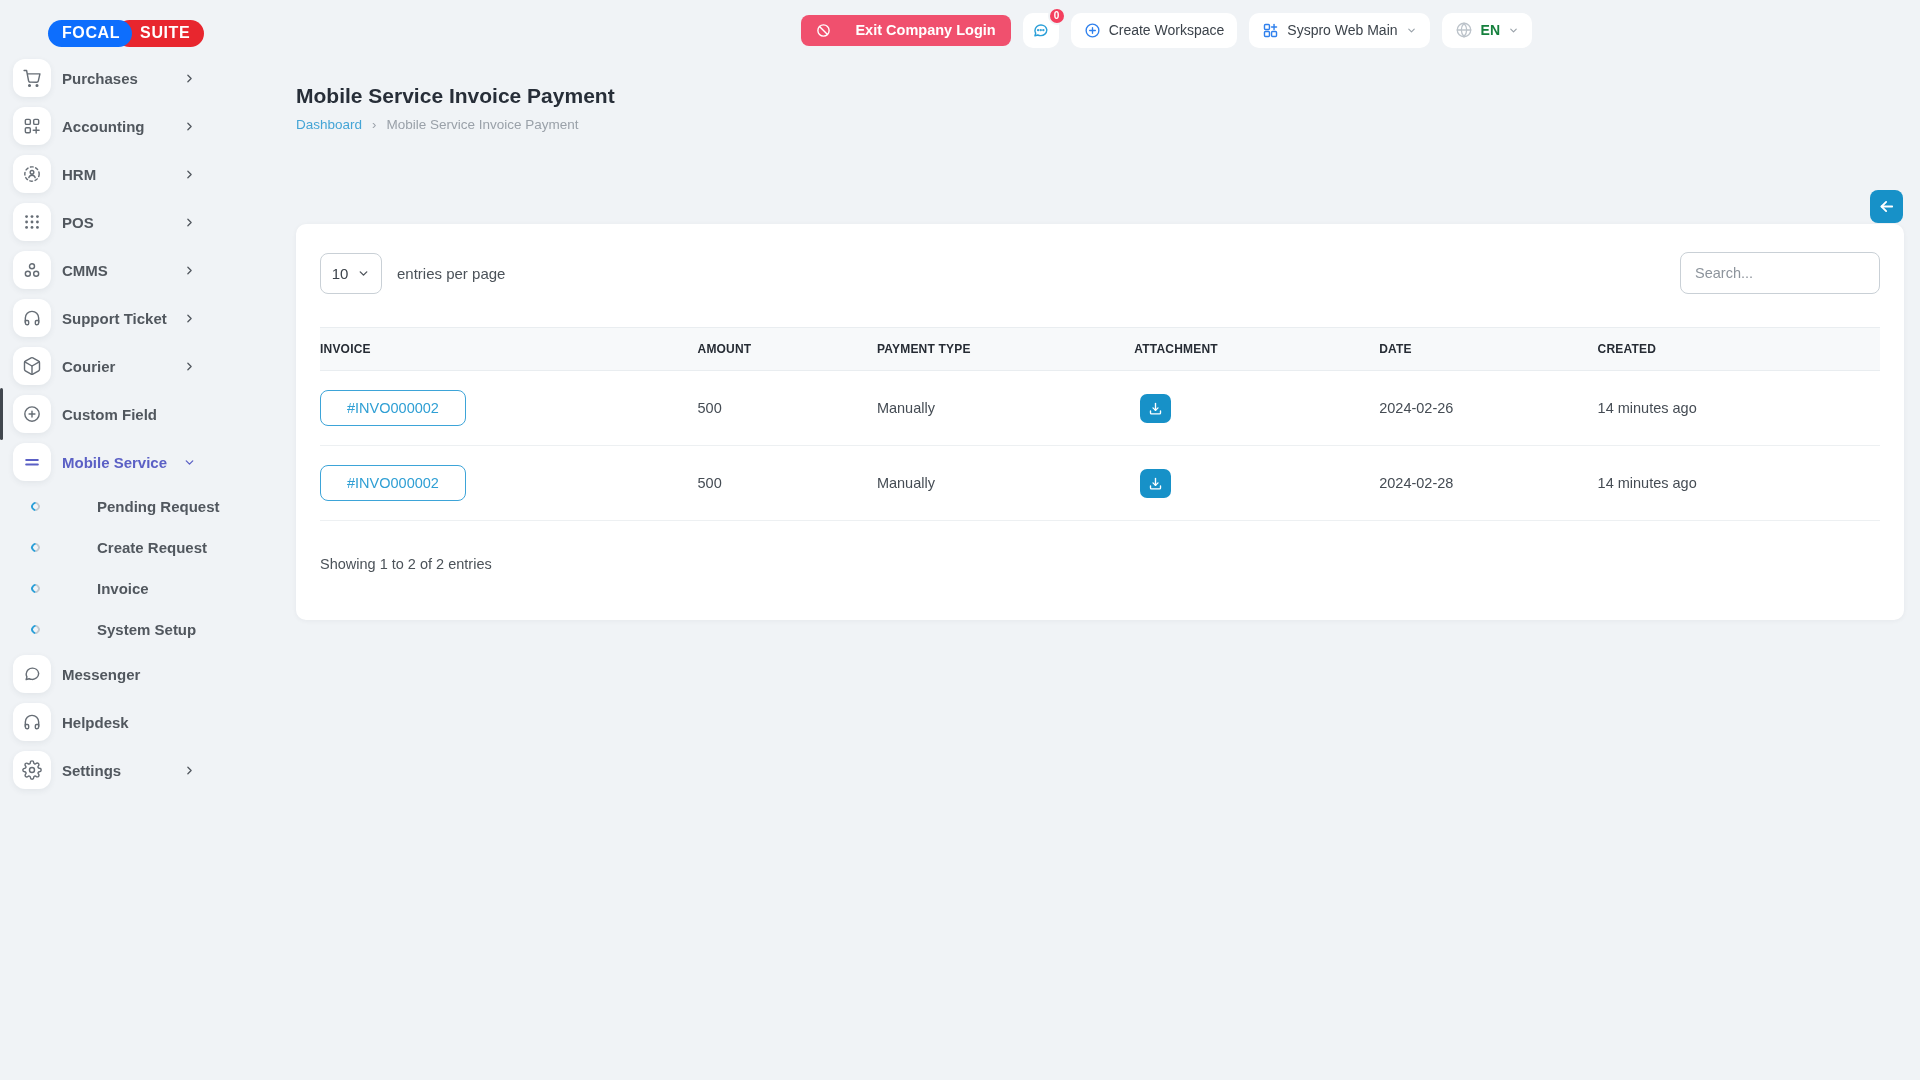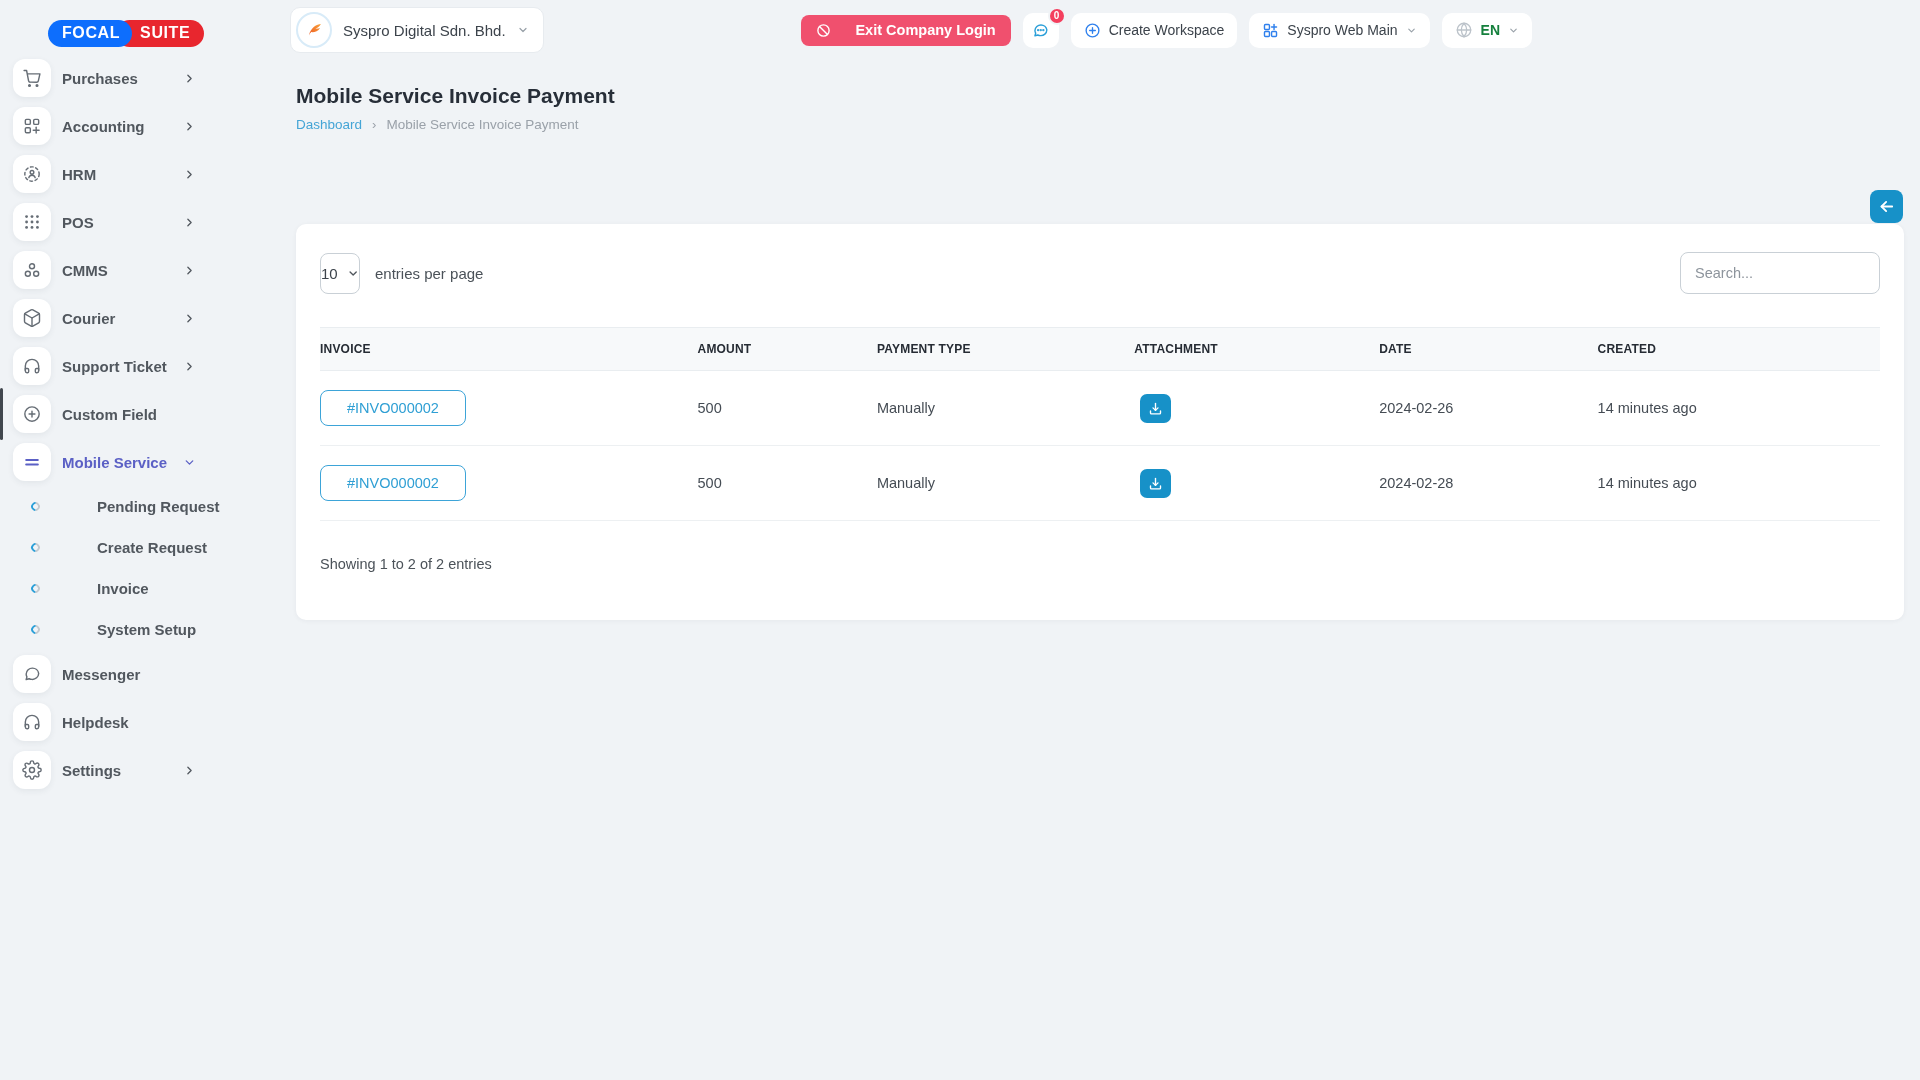--- a/index.html
+++ b/index.html
@@ -91,21 +91,21 @@
     display:flex; align-items:center; justify-content:center;
   }
 
   
   .card {
     margin-top:92px; background:#fff; border-radius:10px;
     box-shadow:0 1px 5px rgba(30,40,60,.05); padding:28px 24px 48px;
   }
   .card-top { display:flex; align-items:center; }
   .entries-select {
-    width:40px; height:41px; border:1px solid #c9d0d6; border-radius:8px; background:#fff;
+    width:62px; height:41px; border:1px solid #c9d0d6; border-radius:8px; background:#fff;
     display:flex; align-items:center; justify-content:center; gap:9px;
     font-size:15px; color:#3c434b; cursor:pointer;
   }
   .entries-label { margin-left:15px; font-size:15px; color:#4b5259; }
   .search-input {
     margin-left:auto; width:200px; height:42px; border:1px solid #c9d0d6; border-radius:8px;
     padding:0 14px; font-size:14.5px; color:#4b5259; background:#fff; font-family:inherit; outline:none;
   }
   .search-input::placeholder { color:#8d949c; }
   table.data { width:100%; border-collapse:collapse; margin-top:33px; }
@@ -224,41 +224,41 @@
         <span class="nav-chevron">
           <svg width="13" height="13" viewBox="0 0 24 24" fill="none" stroke="currentColor" stroke-width="2.4" stroke-linecap="round" stroke-linejoin="round">
               <polyline points="9 18 15 12 9 6"></polyline>
             </svg>
         </span>
       </div>
 
       <div class="nav-item">
         <span class="nav-icon-box">
           <svg width="20" height="20" viewBox="0 0 24 24" fill="none" stroke="currentColor" stroke-width="1.7" stroke-linecap="round" stroke-linejoin="round">
+              <path d="M4 17v-5a8 8 0 0 1 16 0v5"></path>
+              <path d="M20 18a2 2 0 0 1-2 2h-.5a1.5 1.5 0 0 1-1.5-1.5v-2a1.5 1.5 0 0 1 1.5-1.5H20zM4 18a2 2 0 0 0 2 2h.5A1.5 1.5 0 0 0 8 18.5v-2A1.5 1.5 0 0 0 6.5 15H4z"></path>
+            </svg>
+        </span>
+        <span class="nav-label">Support Ticket</span>
+        <span class="nav-chevron">
+          <svg width="13" height="13" viewBox="0 0 24 24" fill="none" stroke="currentColor" stroke-width="2.4" stroke-linecap="round" stroke-linejoin="round">
+              <polyline points="9 18 15 12 9 6"></polyline>
+            </svg>
+        </span>
+      </div>
+
+      <div class="nav-item">
+        <span class="nav-icon-box">
+          <svg width="20" height="20" viewBox="0 0 24 24" fill="none" stroke="currentColor" stroke-width="1.7" stroke-linecap="round" stroke-linejoin="round">
               <path d="M21 16V8a2 2 0 0 0-1-1.73l-7-4a2 2 0 0 0-2 0l-7 4A2 2 0 0 0 3 8v8a2 2 0 0 0 1 1.73l7 4a2 2 0 0 0 2 0l7-4A2 2 0 0 0 21 16z"></path>
               <polyline points="3.3 7 12 12 20.7 7"></polyline>
               <line x1="12" y1="22" x2="12" y2="12"></line>
             </svg>
         </span>
         <span class="nav-label">Courier</span>
-        <span class="nav-chevron">
-          <svg width="13" height="13" viewBox="0 0 24 24" fill="none" stroke="currentColor" stroke-width="2.4" stroke-linecap="round" stroke-linejoin="round">
-              <polyline points="9 18 15 12 9 6"></polyline>
-            </svg>
-        </span>
-      </div>
-
-      <div class="nav-item">
-        <span class="nav-icon-box">
-          <svg width="20" height="20" viewBox="0 0 24 24" fill="none" stroke="currentColor" stroke-width="1.7" stroke-linecap="round" stroke-linejoin="round">
-              <path d="M4 17v-5a8 8 0 0 1 16 0v5"></path>
-              <path d="M20 18a2 2 0 0 1-2 2h-.5a1.5 1.5 0 0 1-1.5-1.5v-2a1.5 1.5 0 0 1 1.5-1.5H20zM4 18a2 2 0 0 0 2 2h.5A1.5 1.5 0 0 0 8 18.5v-2A1.5 1.5 0 0 0 6.5 15H4z"></path>
-            </svg>
-        </span>
-        <span class="nav-label">Support Ticket</span>
         <span class="nav-chevron">
           <svg width="13" height="13" viewBox="0 0 24 24" fill="none" stroke="currentColor" stroke-width="2.4" stroke-linecap="round" stroke-linejoin="round">
               <polyline points="9 18 15 12 9 6"></polyline>
             </svg>
         </span>
       </div>
 
       <div class="nav-item">
         <span class="nav-icon-box">
           <svg width="20" height="20" viewBox="0 0 24 24" fill="none" stroke="currentColor" stroke-width="1.7" stroke-linecap="round">
@@ -336,39 +336,20 @@
         </span>
       </div>
 
     </nav>
     <div class="sb-thumb"></div>
   </aside>
 
   <div class="main">
 
     <header class="topbar">
-      <div class="company-pill">
-        <span class="company-logo">
-          <svg width="22" height="22" viewBox="0 0 24 24">
-            <defs>
-                <linearGradient id="og" x1="0" y1="1" x2="1" y2="0">
-                  <stop offset="0" stop-color="#ee5a24"></stop>
-                  <stop offset="1" stop-color="#f8a33c"></stop>
-                </linearGradient>
-              </defs>
-            <path d="M6.5 18 C8 9.5 15.5 5.5 19.5 5.5 C18 8.3 15.8 9.6 13.6 10.5 C15.6 10.6 17.2 10.3 18.6 9.7 C16.6 13.6 11.6 14.9 9 14.3 C8 15.4 7.1 16.6 6.5 18 Z" fill="url(#og)"></path>
-          </svg>
-        </span>
-        <span class="company-name">Syspro Digital Sdn. Bhd.</span>
-        <span class="chev">
-          <svg width="12" height="12" viewBox="0 0 24 24" fill="none" stroke="currentColor" stroke-width="2.4" stroke-linecap="round" stroke-linejoin="round">
-              <polyline points="6 9 12 15 18 9"></polyline>
-            </svg>
-        </span>
-      </div>
 
       <div class="topbar-right">
         <button class="exit-btn">
           <svg width="15" height="15" viewBox="0 0 24 24" fill="none" stroke="#fff" stroke-width="2.2" stroke-linecap="round">
               <circle cx="12" cy="12" r="9"></circle>
               <line x1="5.6" y1="5.6" x2="18.4" y2="18.4"></line>
             </svg>
           <span>Exit Company Login</span>
         </button>
 

